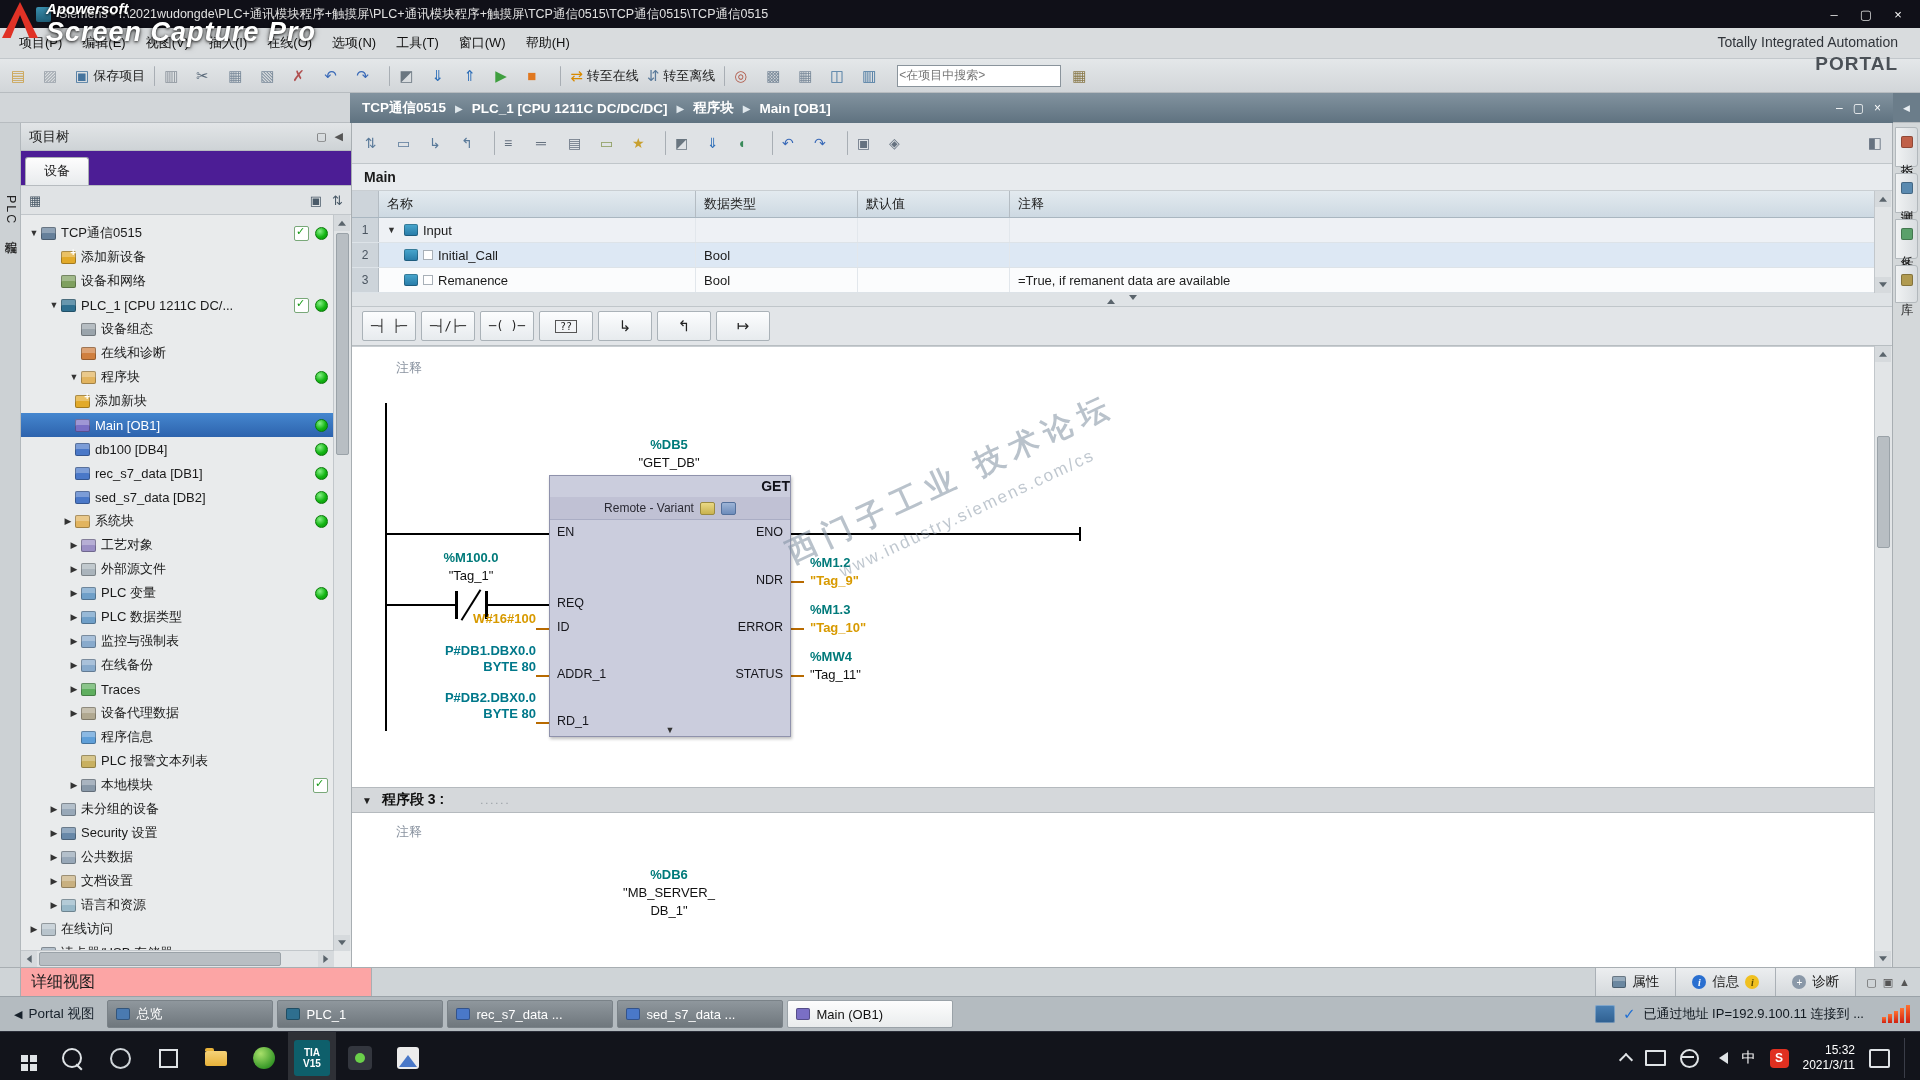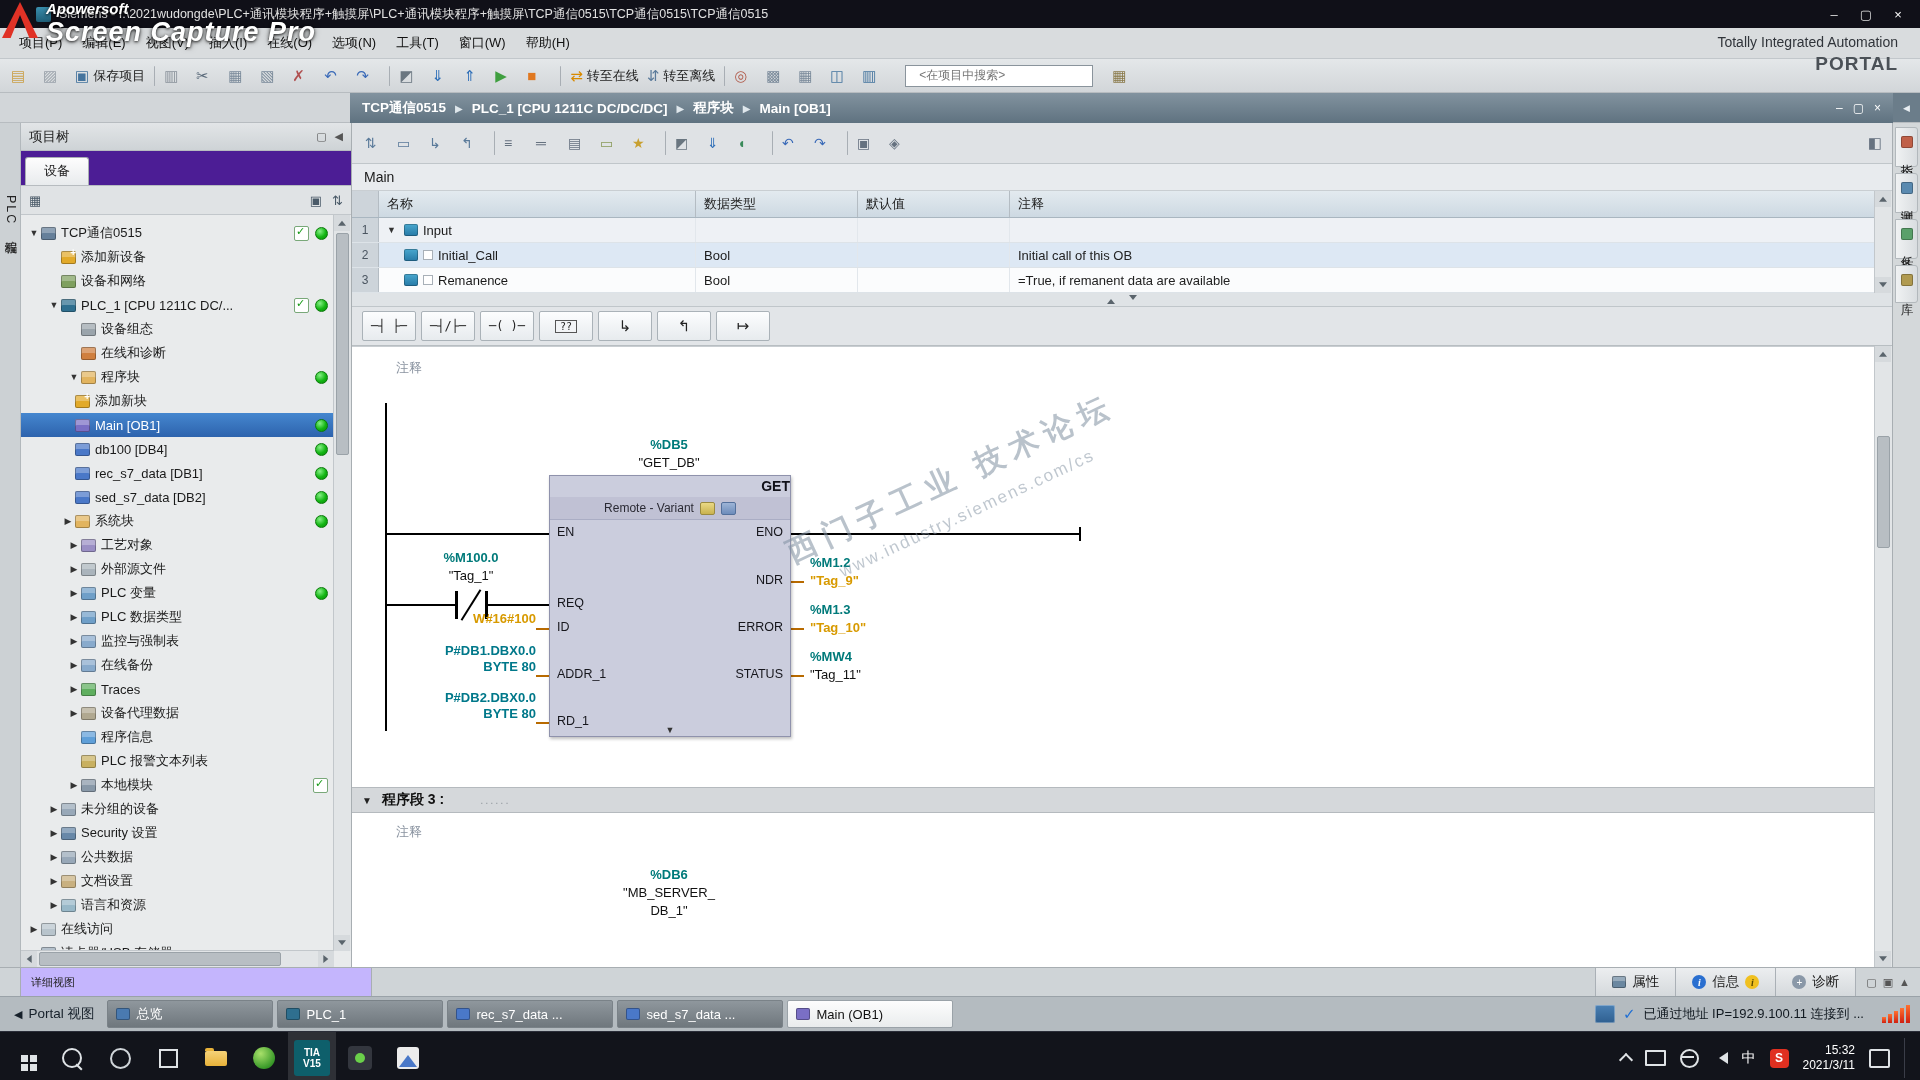--- a/index.html
+++ b/index.html
@@ -33,21 +33,21 @@
   
   .toolbar{height:33px;background:linear-gradient(#e4e7e9,#d2d6d9);border-bottom:1px solid #b7bcc0;
            display:flex;align-items:center;padding:0 8px;gap:2px}
   .tbi{height:26px;min-width:24px;display:inline-flex;align-items:center;gap:4px;padding:0 3px;
        border-radius:2px;font-size:15px;cursor:default}
   .tbg{line-height:1}
   .tbl{color:#222;font-size:13px}
   .tbl:empty{display:none}
   [data-name="toolbar-separator"]{min-width:1px;width:1px;height:20px;background:#a8aeb4;padding:0;margin:0 4px}
   .searchbox{width:160px;height:20px;border:1px solid #8a949c;background:#fff;color:#777;
-             font-size:12px;padding:0 13px;margin:0 14px;font-family:"Liberation Sans","DejaVu Sans",sans-serif}
+             font-size:12px;padding:0 1px;margin:0 6px;font-family:"Liberation Sans","DejaVu Sans",sans-serif}
 
   
   .brand{position:absolute;top:34px;right:22px;text-align:right;z-index:5;line-height:1.25}
   .brand1{font-size:14px;color:#30343a}
   .brand2{font-size:19px;font-weight:bold;color:#4b5157;letter-spacing:1px}
 
   
   .crumbband{height:30px;display:flex}
   .crumbgap{width:350px;background:#d2d6d9;border-bottom:1px solid #b7bcc0}
   .crumbs{flex:1;background:linear-gradient(#82939f,#5f7280);display:flex;align-items:center;
@@ -132,21 +132,21 @@
   .sb-v .sb-top{top:0}
   .sb-v .sb-bot{bottom:0}
   .sb-thumb-v{position:absolute;left:2px;right:2px;background:#b8bec3;border:1px solid #9aa2a8;border-radius:2px}
   .sb-thumb-h{height:12px;background:#b8bec3;border:1px solid #9aa2a8;border-radius:2px;margin-left:2px}
 
   
   .editorcol{flex:1;display:flex;flex-direction:column;background:#dfe2e5;overflow:hidden;border-right:1px solid #a8aeb2}
   .ed-toolbar{height:40px;background:#dfe2e5;border-bottom:1px solid #c0c6ca;display:flex;align-items:center;padding:0 10px;gap:2px}
   .ed-toolbar .tbi{font-size:14px;height:24px}
   .ed-layout{margin-left:auto;color:#667280;font-size:15px}
-  .ed-main-label{height:26px;display:flex;align-items:center;padding:0 12px;font-weight:normal;font-size:14px;background:#e8ebee;border-bottom:1px solid #c9ced2}
+  .ed-main-label{height:26px;display:flex;align-items:center;padding:0 12px;font-weight:bold;font-size:14px;background:#e8ebee;border-bottom:1px solid #c9ced2}
 
   .iface{position:relative;background:#f5f7f9;padding-right:17px}
   .if-h{display:flex;height:26px;background:linear-gradient(#e3eaef,#cdd9e2);border-bottom:1px solid #a9b6c0;align-items:center}
   .if-num{width:26px;flex:none;text-align:center;color:#4a5560;font-size:12px;background:#cdd4da;border-right:1px solid #b4bcc3;height:100%;display:flex;align-items:center;justify-content:center}
   .if-hc{padding:0 8px;border-right:1px solid #b4bcc3;height:100%;display:flex;align-items:center;font-size:13px;color:#222}
   .if-hc:nth-of-type(1){width:300px}
   .if-hc:nth-of-type(2){width:145px}
   .if-hc:nth-of-type(3){width:135px}
   .if-hc:nth-of-type(4){flex:1;border-right:none}
   .if-r{display:flex;height:24px;border-bottom:1px solid #dde3e8;align-items:stretch;background:#fbfcfd}
@@ -213,21 +213,21 @@
         border-radius:0 3px 3px 0;padding:8px 2px;gap:6px}
   .vtab .vicon{width:12px;height:12px;border-radius:2px;box-shadow:inset 0 0 0 1px rgba(0,0,0,.25)}
   .vtab .vtext{writing-mode:vertical-rl;font-size:12.5px;color:#1a1a1a;letter-spacing:2px}
   [data-icon="instructions-icon"]{background:#c06048}
   [data-icon="testing-icon"]{background:#5a8ab0}
   [data-icon="tasks-icon"]{background:#5aa06a}
   [data-icon="libraries-icon"]{background:#b09a50}
 
   
   .proprow{height:28px;background:#cfd4d7;border-top:1px solid #a8aeb2;display:flex;align-items:stretch}
-  .detailview{width:330px;margin-left:20px;background:#c4b5fd;border-right:1px solid #a8aeb2;display:flex;align-items:center;padding:0 10px;font-size:11px;color:#222;border-left:1px solid #a8aeb2}
+  .detailview{width:330px;margin-left:20px;background:#fca5a5;border-right:1px solid #a8aeb2;display:flex;align-items:center;padding:0 10px;font-size:16px;color:#222;border-left:1px solid #a8aeb2}
   .ptabs{margin-left:auto;display:flex;align-items:stretch}
   .ptab{display:flex;align-items:center;gap:6px;padding:0 16px;border-left:1px solid #aab0b6;background:linear-gradient(#eceef0,#d5d9dc);font-size:13.5px}
   .pic{width:14px;height:12px;border-radius:2px}
   [data-icon="properties-icon"]{background:#6a87a0;box-shadow:inset 0 0 0 1px rgba(0,0,0,.3),inset 0 5px rgba(255,255,255,.3)}
   [data-icon="info-icon"]{width:14px;height:14px;border-radius:50%;background:#2a6fd0;color:#fff;font-size:10px;font-weight:bold;font-style:italic;display:flex;align-items:center;justify-content:center;font-family:"Liberation Serif","DejaVu Serif",serif}
   [data-icon="info-icon"]::after{content:"i"}
   [data-icon="diagnostics-icon"]{width:14px;height:14px;border-radius:50%;background:#8a98a8;color:#fff;font-size:10px;display:flex;align-items:center;justify-content:center}
   [data-icon="diagnostics-icon"]::after{content:"+"}
   .pbadge{width:14px;height:14px;border-radius:50%;background:#f0c020;color:#5a4a00;font-size:10px;font-weight:bold;font-style:italic;display:flex;align-items:center;justify-content:center;font-family:"Liberation Serif","DejaVu Serif",serif}
   .pbadge:empty{display:none}
@@ -979,21 +979,20 @@
           <div class="if-r" data-name="interface-row" data-state="active">
             <div class="if-num" data-name="row-number">2</div>
             <div class="if-c c-name">
               <span class="if-caret" data-name="row-caret-icon"></span>
               <span class="if-ic" data-name="input-parameter-icon"></span>
               <span class="if-bullet" data-name="parameter-bullet-icon" data-show="1"></span>
               <span data-name="parameter-name">Initial_Call</span>
             </div>
             <div class="if-c c-type" data-name="parameter-type">Bool</div>
             <div class="if-c c-def" data-name="parameter-default"></div>
-            <div class="if-c c-com" data-name="parameter-comment">Initial call of this OB</div>
           </div>
 
           <div class="if-r" data-name="interface-row">
             <div class="if-num" data-name="row-number">3</div>
             <div class="if-c c-name">
               <span class="if-caret" data-name="row-caret-icon"></span>
               <span class="if-ic" data-name="input-parameter-icon"></span>
               <span class="if-bullet" data-name="parameter-bullet-icon" data-show="1"></span>
               <span data-name="parameter-name">Remanence</span>
             </div>

